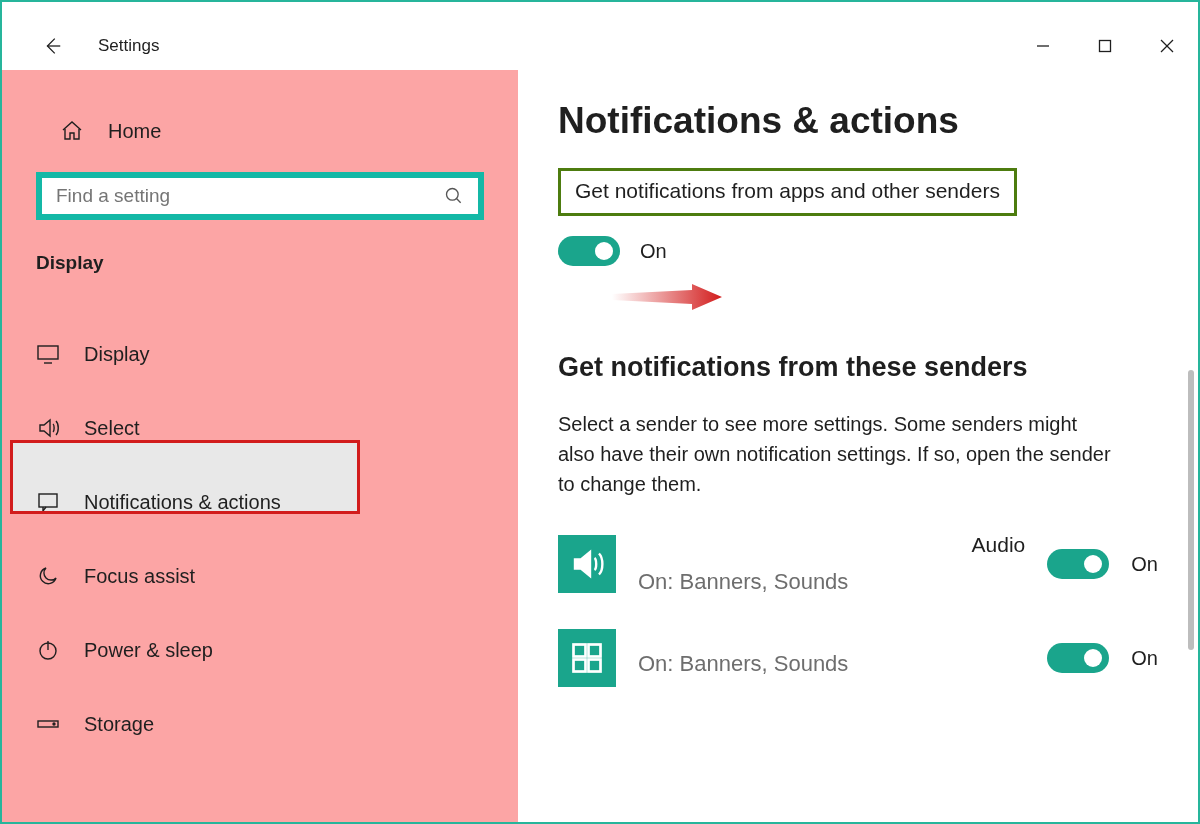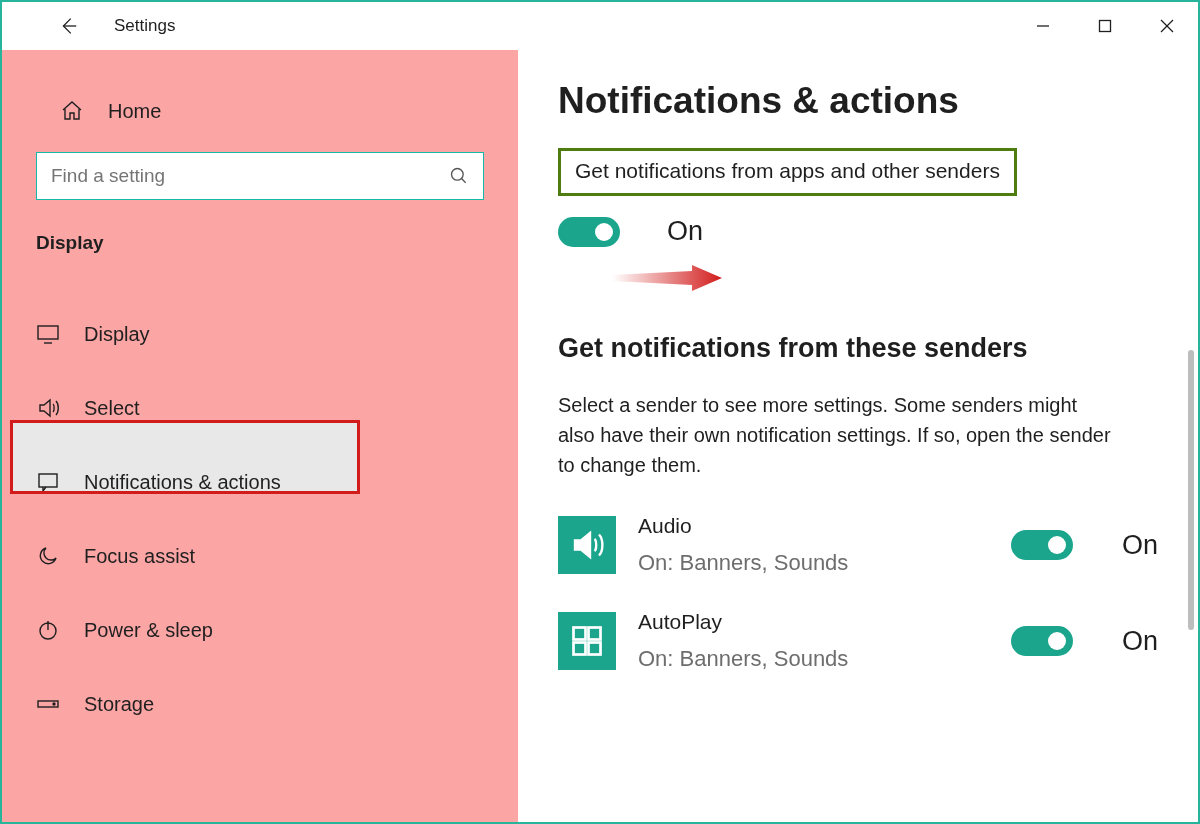--- a/index.html
+++ b/index.html
@@ -1,47 +1,47 @@
 <!DOCTYPE html>
 <html><head>
   <meta charset="utf-8">
   <style>
     * { margin: 0; padding: 0; box-sizing: border-box; font-family: "Segoe UI", -apple-system, sans-serif; }
     body { width: 1200px; height: 824px; background: #fff; border: 2px solid #26b59b; overflow: hidden; position: relative; }
-    .titlebar { display: flex; align-items: center; height: 48px; padding-left: 48px; background: #fff; }
+    .titlebar { display: flex; align-items: center; height: 48px; padding-left: 32px; background: #fff; margin-top: 20px; }
     .back-btn { width: 36px; height: 36px; display: flex; align-items: center; justify-content: center; cursor: pointer; }
     .win-title { font-size: 17px; margin-left: 28px; color: #1f1f1f; }
     .win-controls { margin-left: auto; display: flex; }
     .win-btn { width: 62px; height: 44px; display: flex; align-items: center; justify-content: center; cursor: pointer; color: #1f1f1f; }
     .main { display: flex; height: calc(100% - 48px); }
     .sidebar { width: 516px; background: #fca5a5; padding-top: 30px; position: relative; }
     .content { flex: 1; background: #fff; padding: 30px 40px 0 40px; position: relative; overflow: hidden; }
     .home { display: flex; align-items: center; height: 62px; padding-left: 34px; cursor: pointer; }
     .home span { font-size: 20px; margin-left: 24px; color: #1f1f1f; }
-    .searchbox { margin: 10px 34px 0 34px; height: 48px; border: 1px solid #14b8a6; display: flex; align-items: center; padding: 0 14px; background: #fff; }
+    .searchbox { margin: 10px 34px 0 34px; height: 48px; border: 6px solid #14b8a6; display: flex; align-items: center; padding: 0 14px; background: #fff; }
     .searchbox input { flex: 1; border: none; outline: none; font-size: 19px; color: #666; background: transparent; }
     .cat { font-size: 19px; font-weight: 600; margin: 32px 0 18px 34px; color: #1f1f1f; }
     .nav-item { display: flex; align-items: flex-end; height: 74px; padding-left: 34px; cursor: pointer; }
     .nav-item span.lbl { font-size: 20px; margin-left: 24px; color: #1f1f1f; }
     .nav-item.selected { outline: 3px solid #d21c1c; outline-offset: -3px; width: 350px; margin-left: 8px; padding-left: 26px; background: #e8e8e8; }
     .icon { width: 24px; height: 24px; display: flex; align-items: center; justify-content: center; }
     h1 { font-size: 37px; font-weight: 600; margin-bottom: 26px; color: #1f1f1f; }
     .callout { border: 3px solid #4d7c0f; padding: 8px 14px 10px 14px; display: inline-block; }
     .callout-text { font-size: 21px; color: #1f1f1f; }
     .toggle-row { display: flex; align-items: center; margin-top: 20px; gap: 20px; }
     .toggle { width: 62px; height: 30px; border-radius: 15px; background: #1aa58c; position: relative; cursor: pointer; }
     .toggle .knob { width: 18px; height: 18px; border-radius: 50%; background: #fff; position: absolute; top: 6px; right: 7px; }
-    .toggle-label { font-size: 27px; color: #1f1f1f; margin-left: 27px; }
+    .toggle-label { font-size: 20px; color: #1f1f1f; }
     .arrow-annot { margin: 18px 0 0 54px; }
     h2 { font-size: 27px; font-weight: 600; margin-top: 38px; color: #1f1f1f; }
     .desc { font-size: 20px; color: #1f1f1f; line-height: 1.5; margin-top: 26px; max-width: 560px; }
     .sender { display: flex; align-items: center; margin-top: 34px; gap: 22px; }
     .sender-icon { width: 58px; height: 58px; background: #1aa58c; display: flex; align-items: center; justify-content: center; }
     .sender-info { flex: 1; }
-    .sender-name { font-size: 21px; color: #1f1f1f; }
+    .sender-name { font-size: 21px; color: #1f1f1f; text-align: right; }
     .sender-sub { font-size: 22px; color: #6e6e6e; margin-top: 12px; }
     .scrollbar { position: absolute; right: 4px; top: 300px; width: 6px; height: 280px; background: #bdbdbd; border-radius: 3px; }
   </style>
 </head>
 <body>
 
 <div class="titlebar">
   <div class="back-btn">
     <svg width="22" height="22" viewBox="0 0 24 24" fill="none" stroke="#1f1f1f" stroke-width="1.4">
         <path d="M15 4l-8 8 8 8"></path>
@@ -191,21 +191,20 @@
     <div class="sender">
       <div class="sender-icon">
           <svg width="36" height="36" viewBox="0 0 24 24" fill="none" stroke="#fff" stroke-width="1.8">
             <rect x="3" y="3" width="8" height="8"></rect>
             <rect x="13" y="3" width="8" height="8"></rect>
             <rect x="3" y="13" width="8" height="8"></rect>
             <rect x="13" y="13" width="8" height="8"></rect>
           </svg>
         </div>
       <div class="sender-info">
-        <div class="sender-name">AutoPlay</div>
         <div class="sender-sub">On: Banners, Sounds</div>
       </div>
       <div class="toggle">
           <div class="knob"></div>
         </div>
       <div class="toggle-label">On</div>
     </div>
 
     <div class="scrollbar"></div>
   </div>

